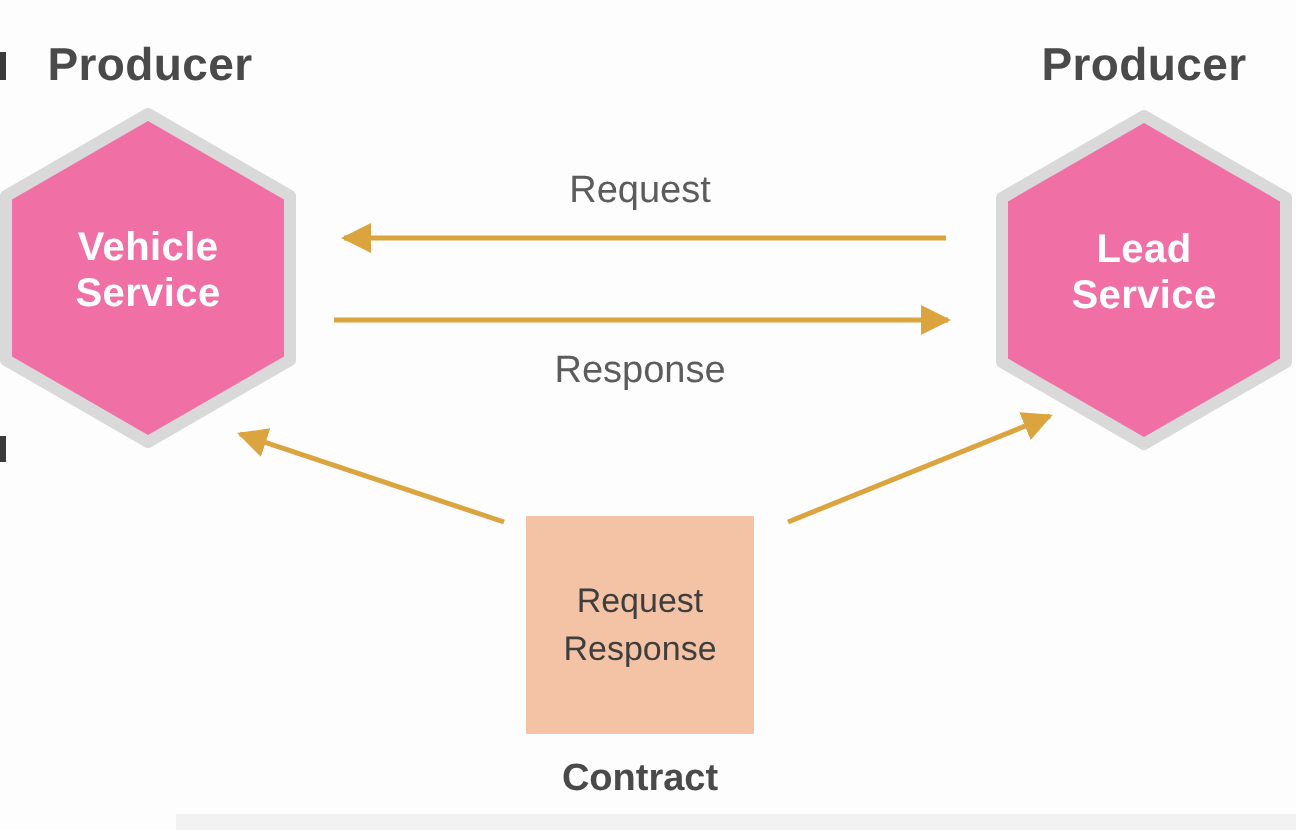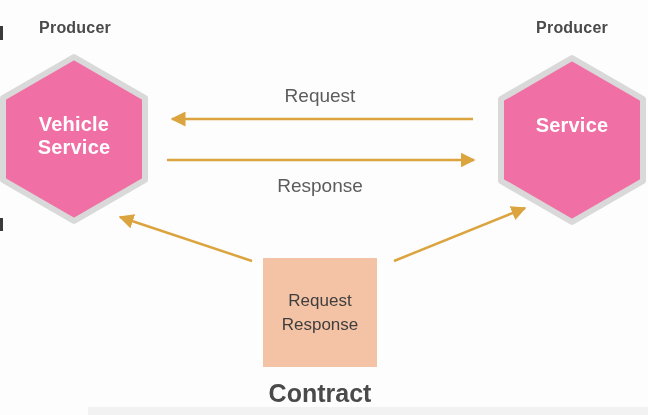--- a/index.html
+++ b/index.html
@@ -18,40 +18,40 @@
     stroke-linejoin:round;
   }
   .arrow-line{
     stroke:var(--arrow);
     stroke-width:2.5;
     fill:none;
   }
   .arrow-head{fill:var(--arrow);}
   .txt{position:absolute;text-align:center;}
   .role-label{
-    font-size:16px;font-weight:bold;color:var(--heading-text);
+    font-size:23px;font-weight:bold;color:var(--heading-text);
     letter-spacing:.2px;
   }
   .hex-label{
     font-size:20px;font-weight:bold;color:var(--node-text);
     line-height:23px;letter-spacing:.2px;
   }
   .flow-label{
     font-size:19px;color:var(--label-text);
   }
   .contract-box{
     position:absolute;left:263px;top:258px;width:114px;height:109px;
     background:var(--contract-fill);
     display:flex;flex-direction:column;justify-content:center;align-items:center;
   }
   .contract-box div{
     font-size:17px;color:var(--contract-text);line-height:24px;
   }
   .contract-caption{
-    font-size:25px;font-weight:bold;color:var(--heading-text);
+    font-size:19px;font-weight:bold;color:var(--heading-text);
   }
   .edge-artifact{position:absolute;left:0;width:3px;background:#3a3a3a;}
   .bottom-band{
     position:absolute;left:88px;top:407px;width:560px;height:8px;
     background:#f2f2f2;
   }
 </style>
 </head>
 <body>
 
@@ -80,20 +80,21 @@
   <div class="txt role-label" style="left:0px;top:19px;width:150px;">Producer</div>
 
   <div class="txt role-label" style="left:497px;top:19px;width:150px;">Producer</div>
 
   <div class="txt hex-label" style="left:4px;top:113px;width:140px;">
     <div>Vehicle</div>
     <div>Service</div>
   </div>
 
   <div class="txt hex-label" style="left:502px;top:114px;width:140px;">
+    <div>Lead</div>
     <div>Service</div>
   </div>
 
   <div class="txt flow-label" style="left:220px;top:85px;width:200px;">Request</div>
 
   <div class="txt flow-label" style="left:220px;top:175px;width:200px;">Response</div>
 
   <div class="contract-box">
     <div>Request</div>
     <div>Response</div>

